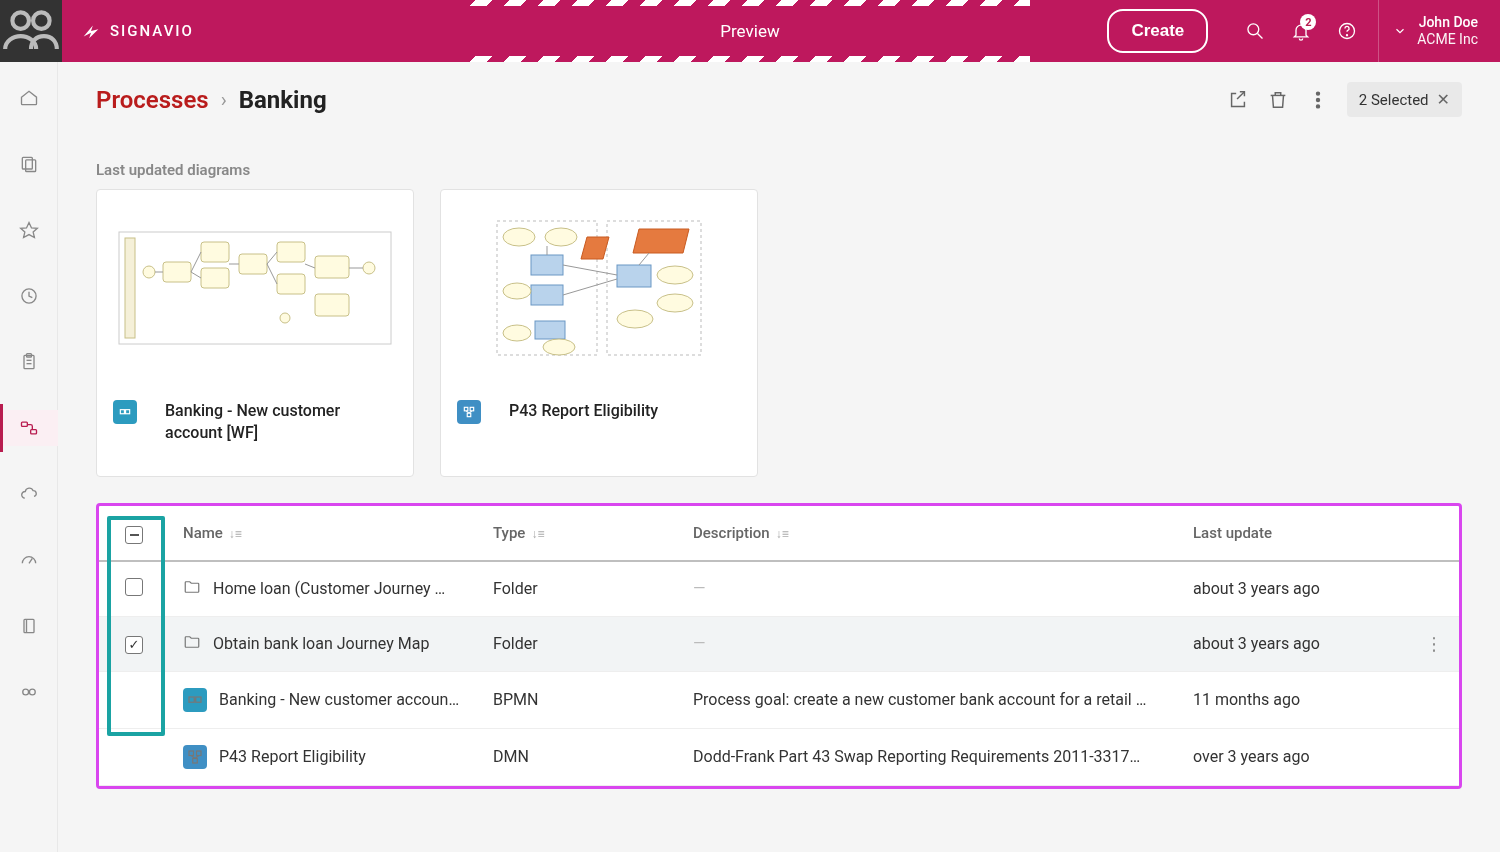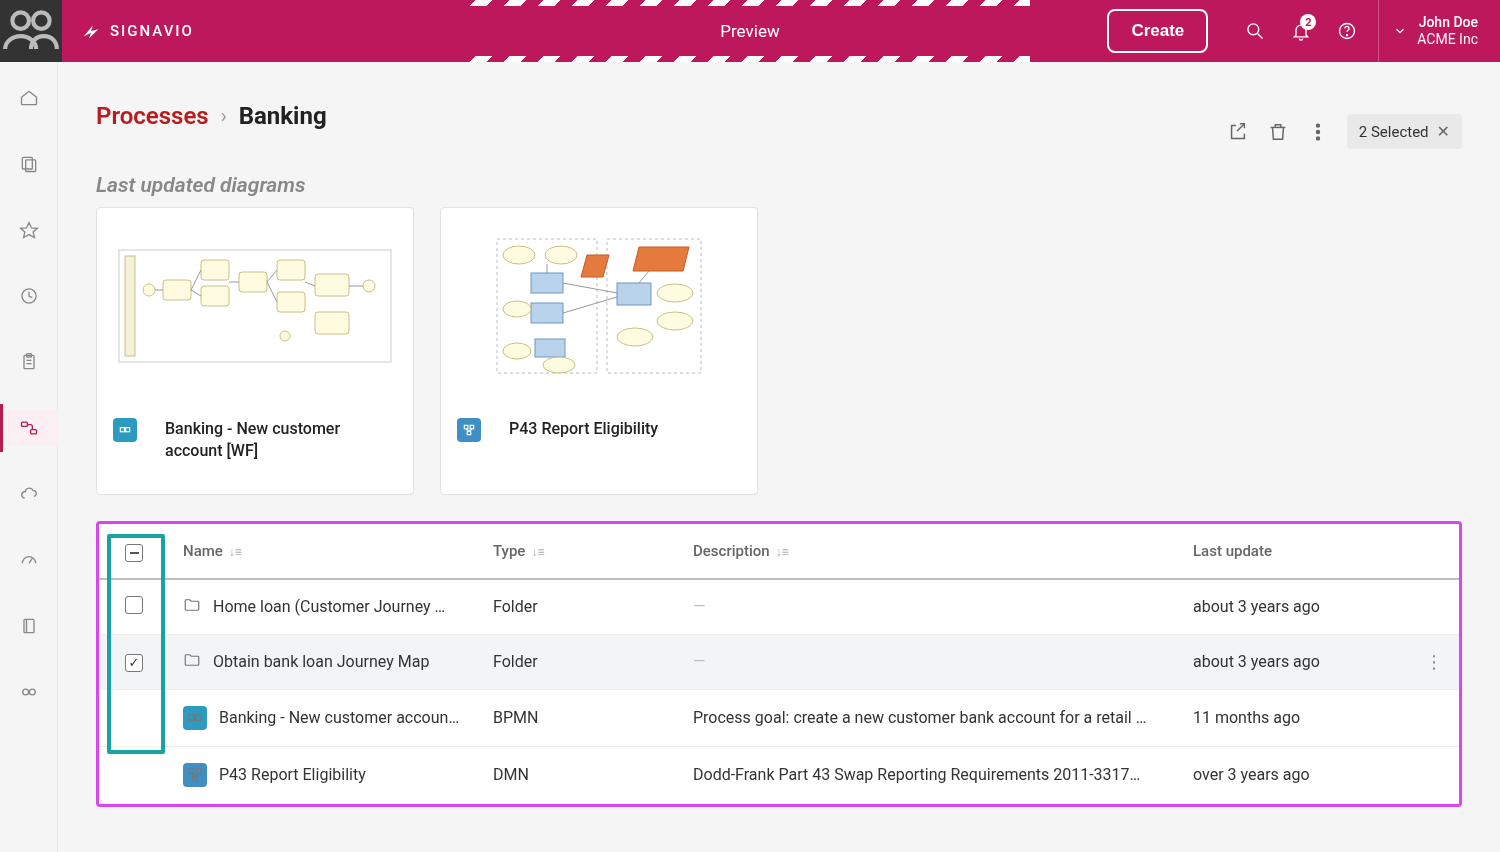--- a/index.html
+++ b/index.html
@@ -9,21 +9,21 @@
   .app-bar { height: 62px; background: #be185d; display: flex; align-items: center; color: #fff; position: relative; }
   .app-bar-left { width: 62px; height: 62px; background: #333; display: flex; align-items: center; justify-content: center; }
   .brand { display: flex; align-items: center; gap: 8px; padding: 0 18px; font-size: 15px; letter-spacing: 2px; font-weight: 500; }
   .brand-logo-svg { width: 22px; height: 22px; }
   .preview-zone { position: absolute; left: 50%; transform: translateX(-50%); top: 0; bottom: 0; display: flex; align-items: center; justify-content: center; width: 560px; }
   .preview-stripe { position: absolute; left: 0; right: 0; height: 6px; background: repeating-linear-gradient(-45deg, #fff 0 12px, transparent 12px 24px); }
   .preview-stripe.top { top: 0; }
   .preview-stripe.bottom { bottom: 0; }
   .preview-label { font-size: 17px; font-weight: 400; }
   .app-bar-right { margin-left: auto; display: flex; align-items: center; height: 100%; }
-  .create-btn { border: 2px solid #fff; background: transparent; color: #fff; font-weight: 600; font-size: 17px; padding: 10px 22px; border-radius: 8px; cursor: pointer; margin-right: 24px; }
+  .create-btn { border: 2px solid #fff; background: transparent; color: #fff; font-weight: 600; font-size: 17px; padding: 10px 22px; border-radius: 16px; cursor: pointer; margin-right: 24px; }
   .tb-icon-btn { width: 46px; height: 62px; display: flex; align-items: center; justify-content: center; cursor: pointer; position: relative; }
   .tb-icon-btn svg { width: 20px; height: 20px; stroke: #fff; fill: none; stroke-width: 1.6; }
   .notif-badge { position: absolute; top: 14px; right: 8px; background: #fff; color: #b81c4f; font-size: 11px; font-weight: 700; width: 16px; height: 16px; border-radius: 50%; display: flex; align-items: center; justify-content: center; }
   .user-block { display: flex; align-items: center; gap: 10px; padding: 0 22px 0 14px; border-left: 1px solid rgba(255,255,255,0.25); height: 100%; margin-left: 8px; }
   .user-block svg { width: 14px; height: 14px; stroke: #fff; fill: none; stroke-width: 2; }
   .user-text { text-align: right; line-height: 1.25; font-size: 14px; }
   .user-name { font-weight: 500; }
   .user-org { font-size: 14px; opacity: 0.95; }
   
   
@@ -34,26 +34,26 @@
   .rail-item.active { background: #fbeff3; }
   .rail-item.active svg { stroke: #b81c4f; }
   
   
   .main { position: absolute; left: 58px; right: 0; top: 62px; bottom: 0; padding: 20px 38px; overflow: auto; }
   .page-head { display: flex; align-items: center; justify-content: space-between; }
   .breadcrumb { display: flex; align-items: center; gap: 12px; font-size: 24px; }
   .breadcrumb .root { color: #b91c1c; font-weight: 600; }
   .breadcrumb .sep { color: #999; font-size: 20px; }
   .breadcrumb .current { font-weight: 700; color: #222; }
-  .page-actions { display: flex; align-items: center; gap: 18px; margin-top: 32px; }
+  .page-actions { display: flex; align-items: center; gap: 18px; }
   .page-actions .pa-icon { width: 22px; height: 22px; stroke: #666; fill: none; stroke-width: 1.6; cursor: pointer; }
   .selection-chip { background: #e9e9e9; border-radius: 4px; padding: 8px 12px; font-size: 15px; color: #333; display: flex; align-items: center; gap: 8px; }
   .selection-chip .x { cursor: pointer; font-size: 16px; color: #666; }
   
-  .section-title { color: #888; font-size: 21px; font-weight: 600; margin-top: 24px; font-style: italic; }
+  .section-title { color: #888; font-size: 15px; font-weight: 600; margin-top: 44px; }
   
   
   .card-row { display: flex; gap: 26px; margin-top: 10px; }
   .card { width: 318px; height: 288px; background: #fff; border: 1px solid #e2e2e2; border-radius: 4px; display: flex; flex-direction: column; cursor: pointer; overflow: hidden; }
   .card-thumb { flex: 1; display: flex; align-items: center; justify-content: center; padding: 16px; }
   .card-footer { display: flex; align-items: flex-start; gap: 28px; padding: 14px 16px 20px 16px; min-height: 90px; }
   .card-title { font-size: 16px; font-weight: 500; color: #222; line-height: 1.35; }
   .type-badge { width: 24px; height: 24px; border-radius: 4px; display: flex; align-items: center; justify-content: center; flex-shrink: 0; }
   .type-badge.bpmn { background: #2c9bbf; }
   .type-badge.dmn  { background: #3f8fc4; }

